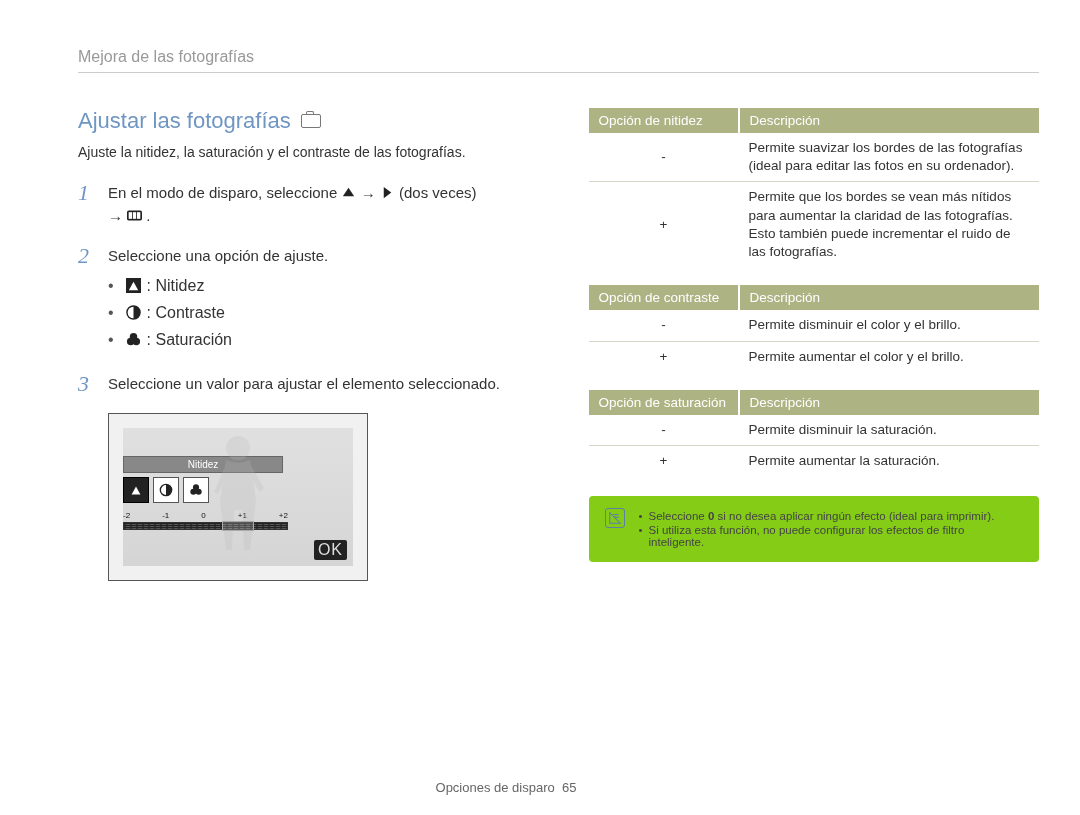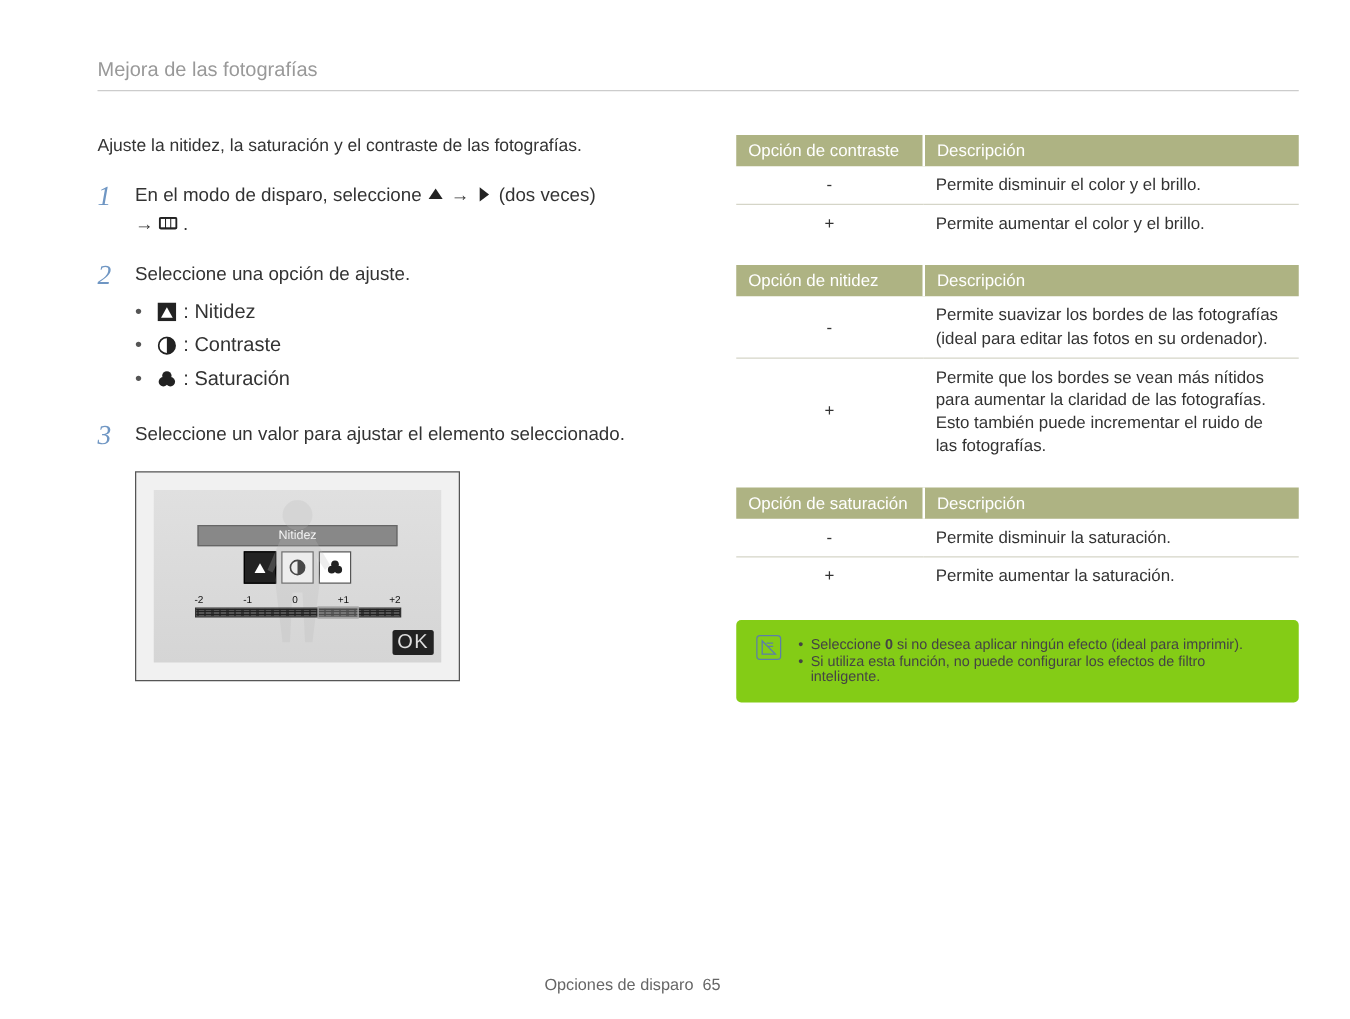--- a/index.html
+++ b/index.html
@@ -130,21 +130,20 @@
       position: relative;
       padding: 14px;
     }
     .display-inner {
       width: 100%;
       height: 100%;
       background: linear-gradient(to bottom, #e0e0e0, #d5d5d5);
       position: relative;
       display: flex;
       flex-direction: column;
-      align-items: center;
     }
     .silhouette {
       position: absolute;
       top: 2px;
       left: 50%;
       transform: translateX(-50%);
       opacity: 0.25;
     }
     .label-bar {
       margin-top: 28px;
@@ -296,20 +295,24 @@
   </style>
 </head>
 <body>
 
 <div class="page">
   <div class="breadcrumb">Mejora de las fotografías</div>
 
   <div class="columns">
 
     <div class="left-col">
+      <h2 class="section-title">
+        <span>Ajustar las fotografías</span>
+        <span class="mode-icon"></span>
+      </h2>
       <p class="subtitle">Ajuste la nitidez, la saturación y el contraste de las fotografías.</p>
 
       <ol class="steps">
 
         <li class="step">
           <span class="step-num">1</span>
           <div class="step-body">
             <span>En el modo de disparo, seleccione </span>
             <svg class="glyph" viewBox="0 0 16 16">
                 <polygon points="8,3 14,12 2,12" fill="#222"></polygon>
@@ -414,51 +417,51 @@
           <div class="ok-badge">OK</div>
         </div>
       </div>
     </div>
 
     <div class="right-col">
 
       <table class="info">
         <thead>
           <tr>
+            <th>Opción de nitidez</th>
+            <th>Descripción</th>
+          </tr>
+        </thead>
+        <tbody>
+          <tr>
+            <td>-</td>
+            <td>Permite suavizar los bordes de las fotografías (ideal para editar las fotos en su ordenador).</td>
+          </tr>
+          <tr>
+            <td>+</td>
+            <td>Permite que los bordes se vean más nítidos para aumentar la claridad de las fotografías. Esto también puede incrementar el ruido de las fotografías.</td>
+          </tr>
+        </tbody>
+      </table>
+
+      <table class="info">
+        <thead>
+          <tr>
             <th>Opción de contraste</th>
             <th>Descripción</th>
           </tr>
         </thead>
         <tbody>
           <tr>
             <td>-</td>
             <td>Permite disminuir el color y el brillo.</td>
           </tr>
           <tr>
             <td>+</td>
             <td>Permite aumentar el color y el brillo.</td>
-          </tr>
-        </tbody>
-      </table>
-
-      <table class="info">
-        <thead>
-          <tr>
-            <th>Opción de nitidez</th>
-            <th>Descripción</th>
-          </tr>
-        </thead>
-        <tbody>
-          <tr>
-            <td>-</td>
-            <td>Permite suavizar los bordes de las fotografías (ideal para editar las fotos en su ordenador).</td>
-          </tr>
-          <tr>
-            <td>+</td>
-            <td>Permite que los bordes se vean más nítidos para aumentar la claridad de las fotografías. Esto también puede incrementar el ruido de las fotografías.</td>
           </tr>
         </tbody>
       </table>
 
       <table class="info">
         <thead>
           <tr>
             <th>Opción de saturación</th>
             <th>Descripción</th>
           </tr>

